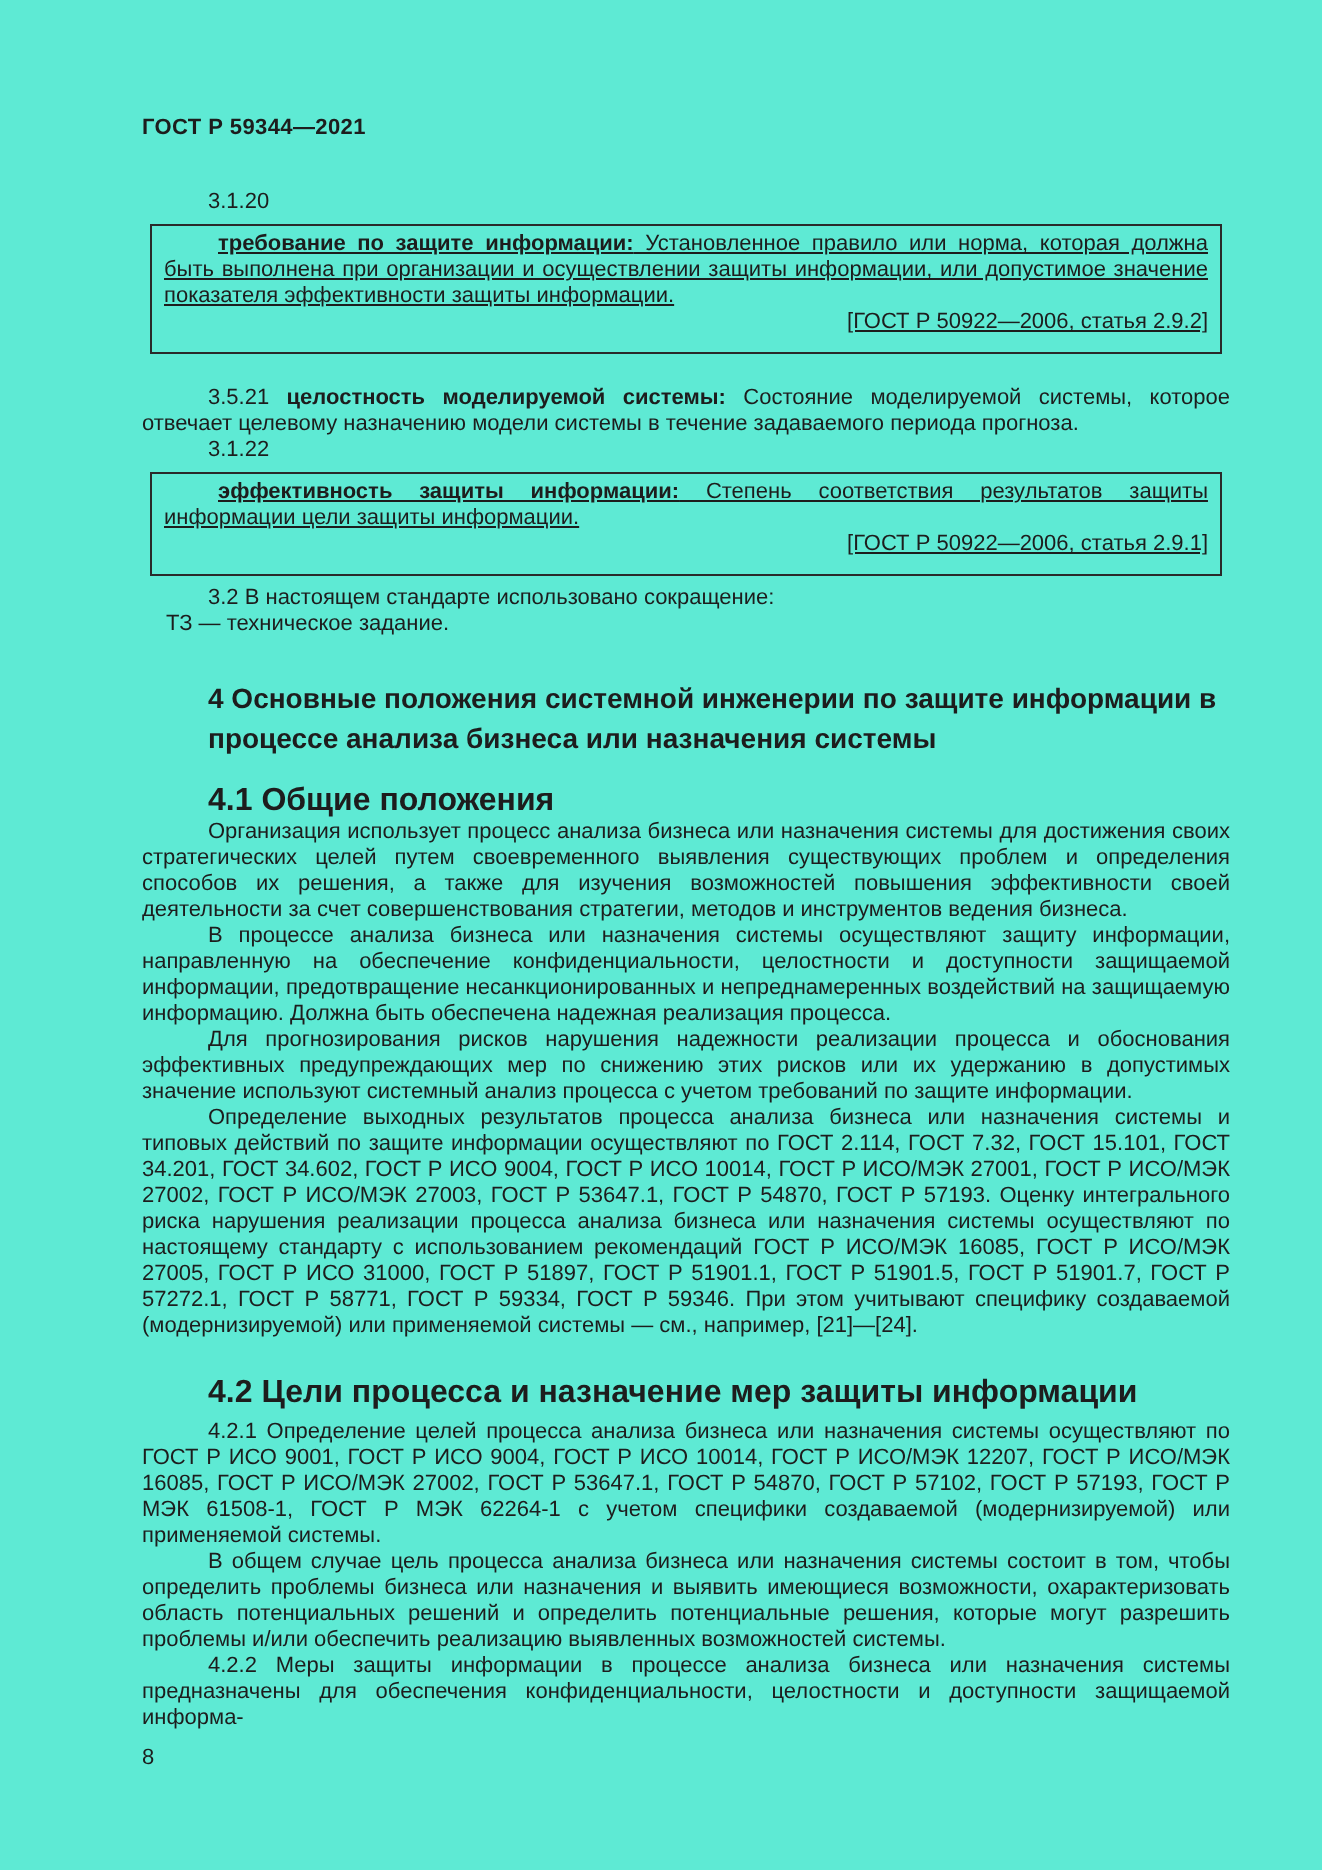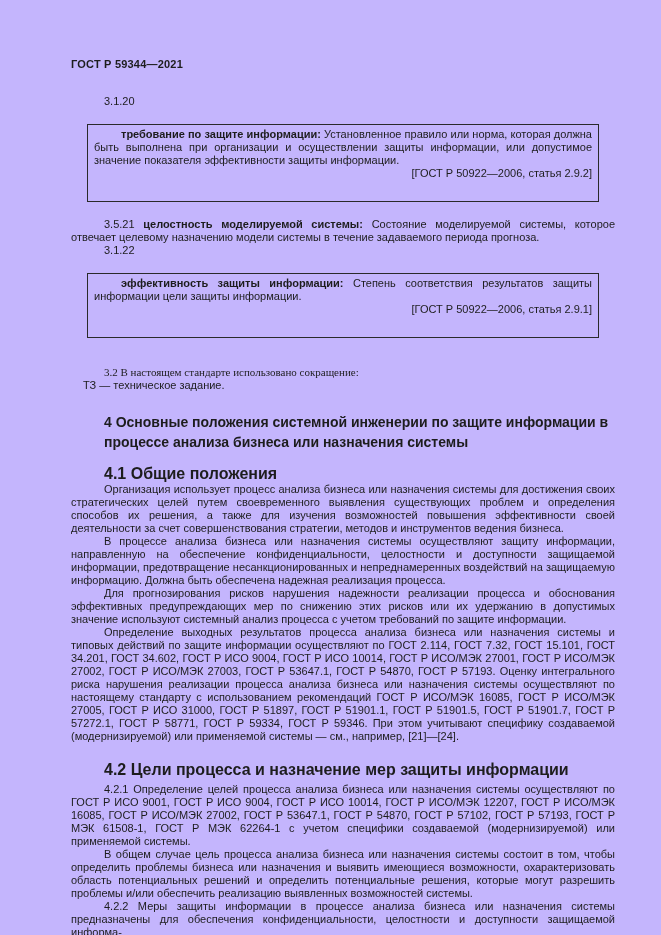--- a/index.html
+++ b/index.html
@@ -1,60 +1,61 @@
 <!DOCTYPE html>
 <html><head>
 <meta charset="utf-8">
 <style>
   html, body { margin:0; padding:0; background:#ffffff; }
   .page {
     position: relative;
     width: 661px;
     height: 935px;
-    background: #c4b5fd;
+    background: #5eead4;
     box-sizing: border-box;
     padding: 58px 46px 0 71px;
     font-family: "Liberation Sans", sans-serif;
     font-size: 11px;
     line-height: 13px;
     color: #1d1d1d;
     overflow: hidden;
   }
   .doc-header {
     font-weight: bold;
     margin: 0 0 24px 0;
     letter-spacing: 0.2px;
   }
   .num-label {
     margin: 0 0 3px 0;
     text-indent: 33px;
   }
   .def-box {
     border: 1.4px solid #2a2a2a;
-    padding: 3px 6px 21px 6px;
-    margin: 16px;
+    padding: 3px 6px 8px 6px;
+    margin: 4px;
+    text-decoration: underline;
   }
   .box-def {
     margin: 0;
     text-align: justify;
     text-indent: 27px;
   }
   .box-src {
     margin: 0;
     text-indent: 18px;
     text-align: right;
   }
   .para {
     margin: 0;
     text-align: justify;
     text-indent: 33px;
   }
   .para-3121 { margin-top: 16px; }
   .label-3122 { margin: 0 0 2px 0; text-indent: 33px; }
-  .abbrev-intro { margin-top: 28px; font-family: Liberation Serif, serif; }
+  .abbrev-intro { margin-top: 5px; }
   .abbrev-item {
     margin: 0;
     text-indent: 12px;
   }
   .h1 {
     font-size: 14px;
     line-height: 20px;
     font-weight: bold;
     margin: 20px 0 0 33px;
   }

